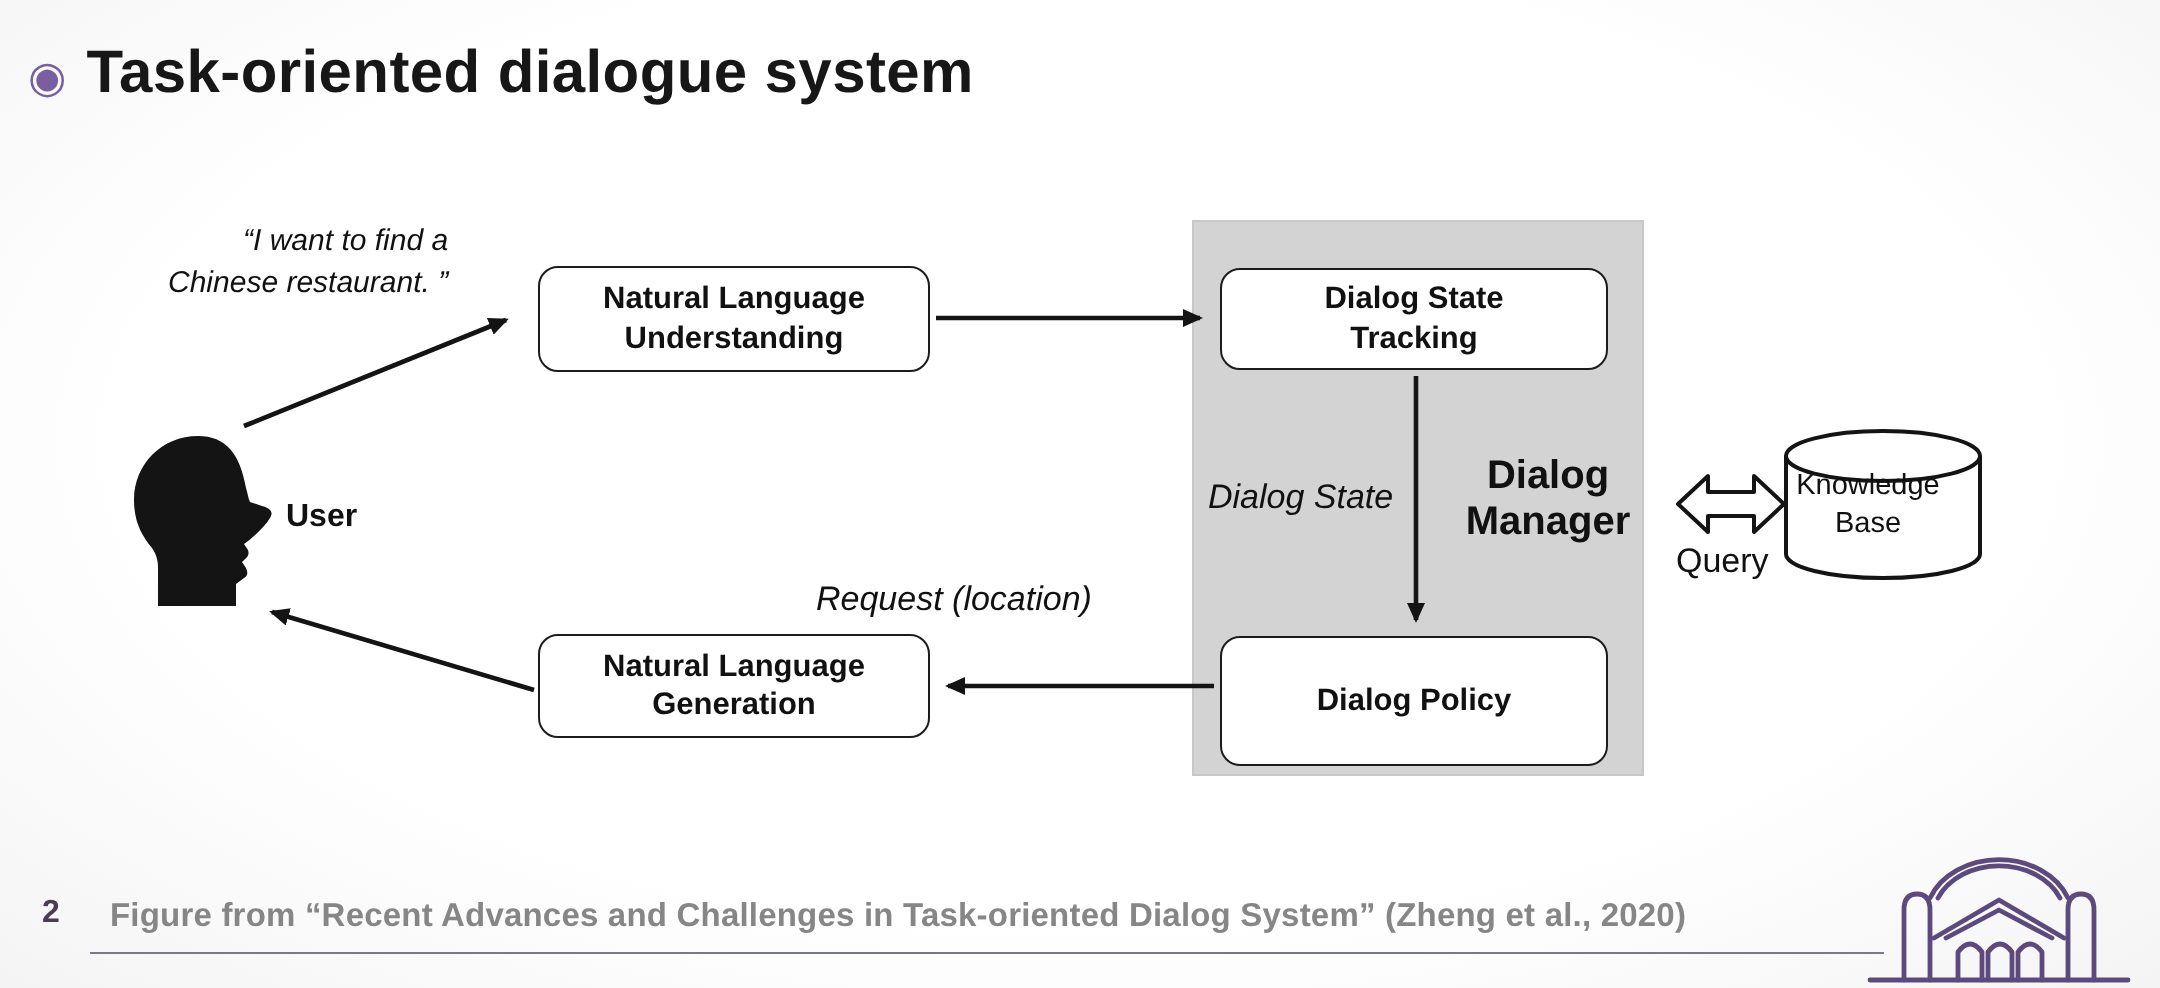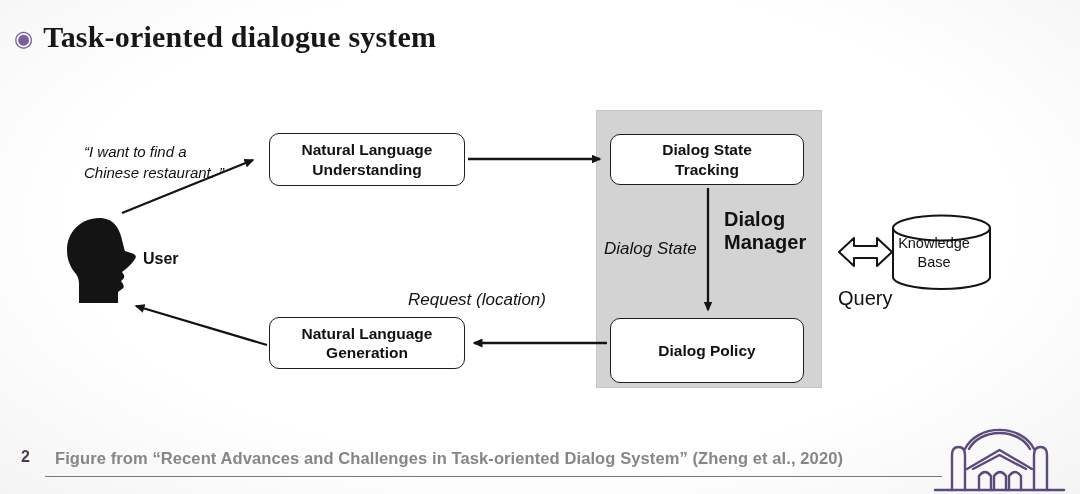--- a/index.html
+++ b/index.html
@@ -12,21 +12,21 @@
   .slide{
     position:relative;width:1080px;height:494px;
     background:radial-gradient(ellipse at 50% 45%, #ffffff 62%, #f4f4f4 100%);
   }
   .preline{white-space:pre-line;}
 
   
   .title-row{position:absolute;left:14px;top:20px;display:flex;align-items:center;gap:10px;}
   .bullet{font-size:22px;color:#7a5fa0;line-height:1;margin-top:4px;}
   .title-text{
-    font-family:Liberation Serif, serif;font-weight:600;
+    font-family:Liberation Sans, sans-serif;font-weight:600;
     font-size:30px;color:#171717;letter-spacing:0.2px;
   }
 
   
   .dbox{
     position:absolute;box-sizing:border-box;
     background:#ffffff;border:1.7px solid #1c1c1c;border-radius:10px;
     display:flex;align-items:center;justify-content:center;text-align:center;
     font-weight:bold;font-size:15.5px;color:#111;line-height:1.25;
   }
@@ -35,31 +35,31 @@
   .box-nlg{left:269px;top:317px;width:196px;height:52px;}
   .box-policy{left:610px;top:318px;width:194px;height:65px;}
 
   .gray-panel{
     position:absolute;left:596px;top:110px;width:226px;height:278px;
     background:#d3d3d3;border:1px solid #c7c7c7;box-sizing:border-box;
   }
 
   .annot{position:absolute;color:#111;}
   .quote{font-style:italic;font-size:15px;line-height:1.4;}
-  .q-top{left:84px;top:141px;text-align:left;}
+  .q-top{left:84px;top:110px;text-align:right;}
   .q-bottom{left:88px;top:329px;width:140px;text-align:center;}
   .user-label{left:143px;top:250px;font-weight:bold;font-size:16px;}
   .inform{left:368px;top:194px;font-style:italic;font-size:17px;}
   .request{left:408px;top:290px;font-style:italic;font-size:17px;}
   .dialog-state{left:604px;top:239px;font-style:italic;font-size:17px;}
   .dialog-manager{
-    left:724px;top:208px;width:100px;font-weight:bold;font-size:20px;
-    line-height:1.15;
+    left:724px;top:227px;width:100px;font-weight:bold;font-size:20px;
+    line-height:1.15;text-align:center;
   }
-  .query{left:838px;top:287px;font-size:20px;}
+  .query{left:838px;top:271px;font-size:17px;}
 
   .svg-layer{position:absolute;left:0;top:0;width:1080px;height:494px;}
 
   .kb-label{
     position:absolute;left:893px;top:234px;width:82px;text-align:center;
     font-size:14.5px;color:#111;line-height:1.3;
   }
 
   
   .page-num{position:absolute;left:21px;top:448px;font-weight:bold;font-size:16px;color:#4a3c55;}

